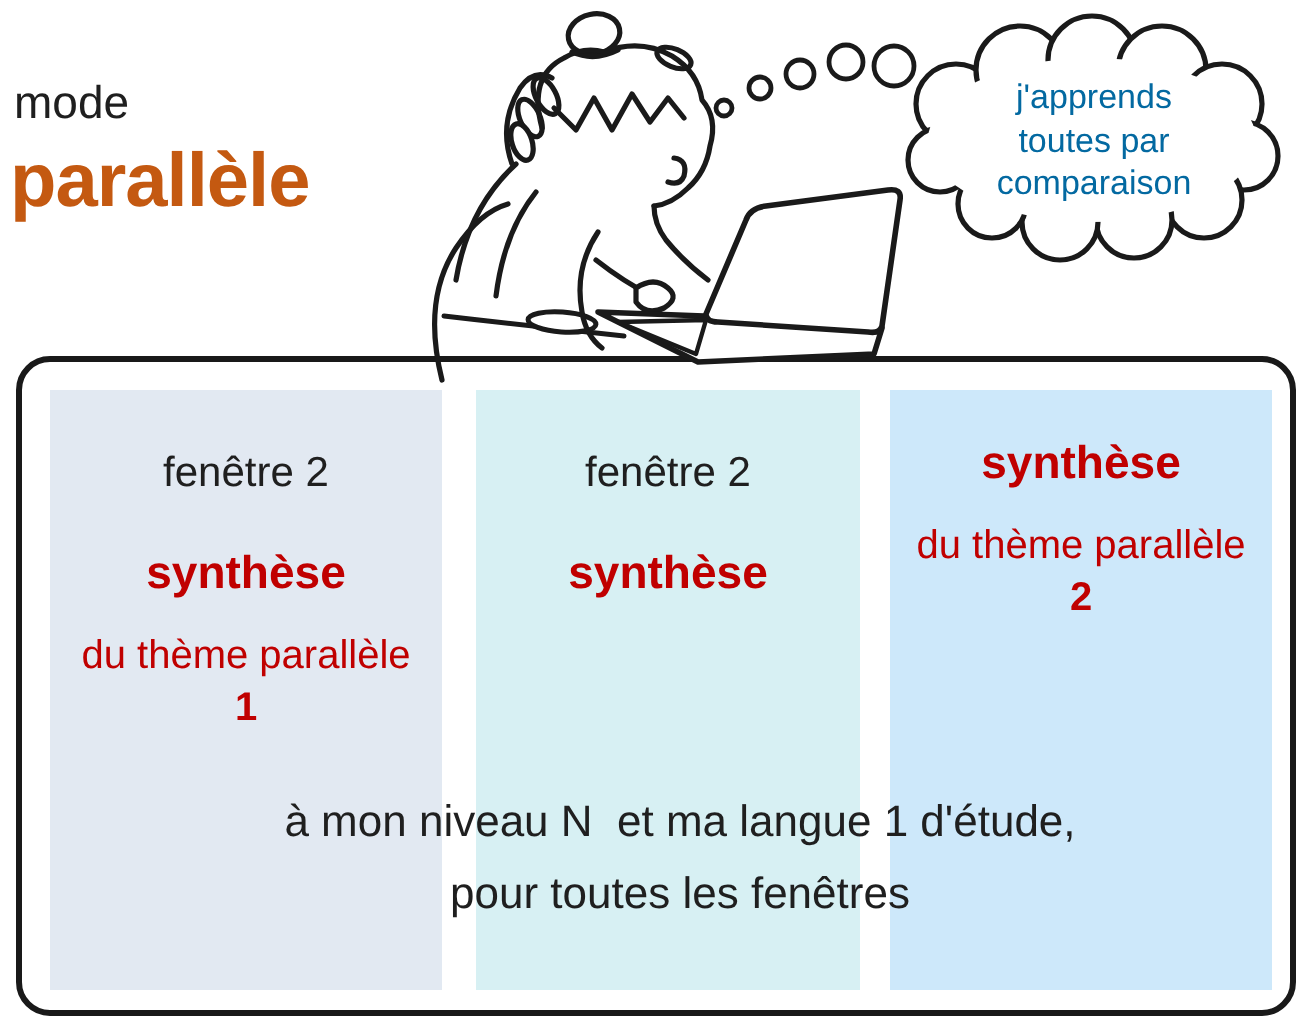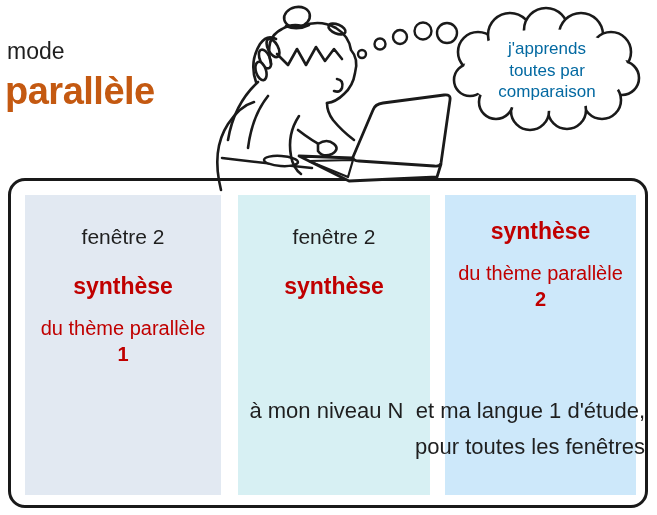--- a/index.html
+++ b/index.html
@@ -39,21 +39,21 @@
   .p3 { left: 434px; width: 191px; }
   .panel-title   { padding-top: 29px; font-size: 21px; line-height: 26px; color: #1f1f1f; }
   .panel-heading { margin-top: 21px; font-size: 23px; line-height: 30px; font-weight: 700; text-align: center; }
   .panel-line    { margin-top: 14px; font-size: 20px; line-height: 26px; }
   .panel-line + .panel-line { margin-top: 0; }
   .bold { font-weight: 700; }
   .board-footer {
     position: absolute; left: 0; right: 0; top: 212px;
     font-size: 22px; color: #1f1f1f; z-index: 2;
   }
-  .footer-line { line-height: 36px; text-align: right; white-space: pre-wrap; padding-left: 24px; }
+  .footer-line { line-height: 36px; text-align: center; white-space: pre-wrap; padding-left: 24px; }
 </style>
 </head>
 <body>
 
 <div class="stage">
 
   <div class="mode-label">mode</div>
   <div class="mode-title" style="color: rgb(196, 89, 17);">parallèle</div>
 
   <div class="board">

